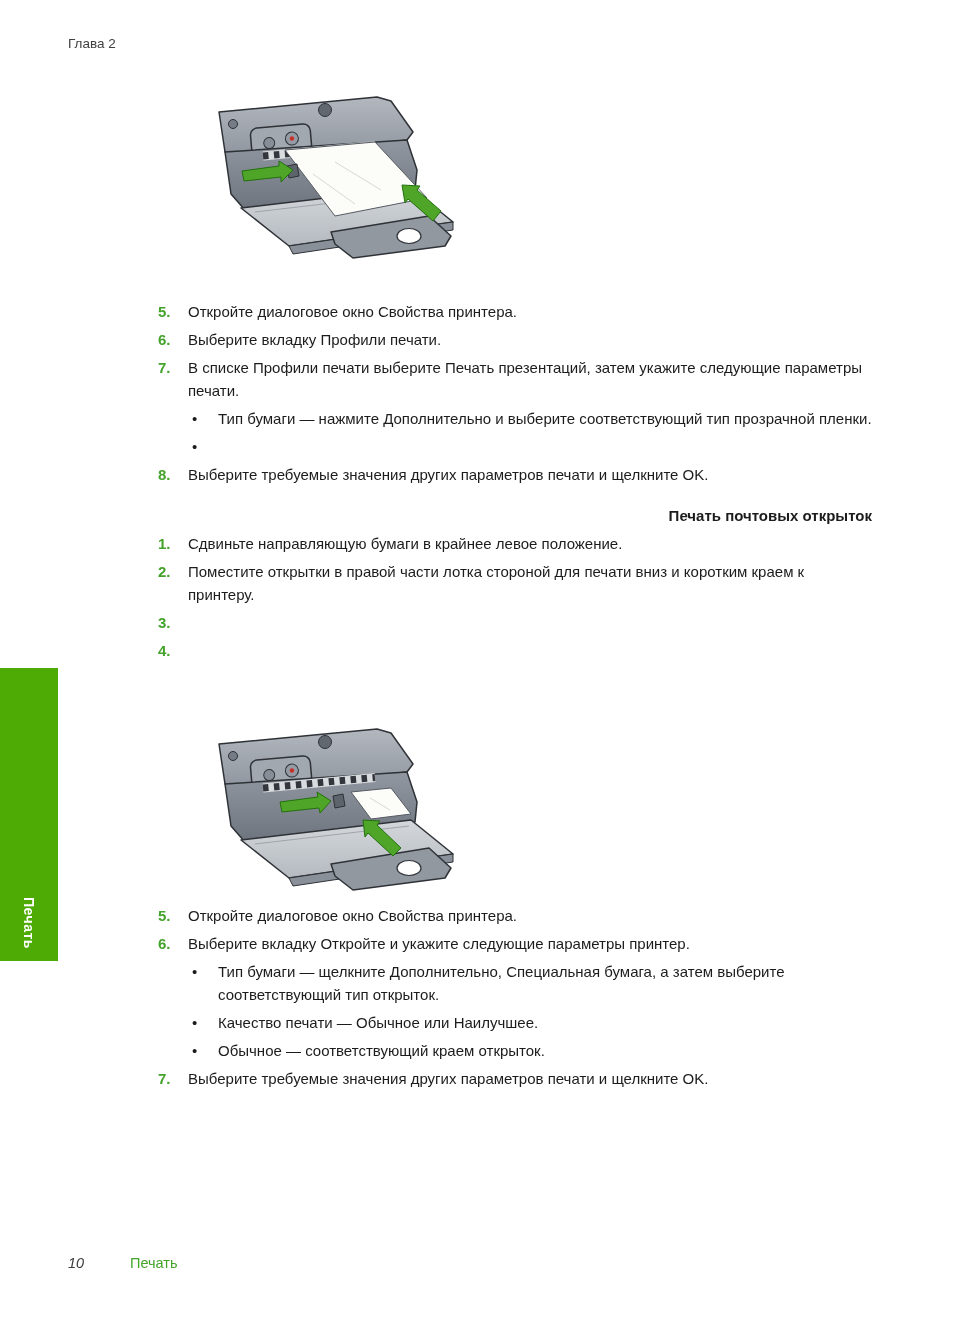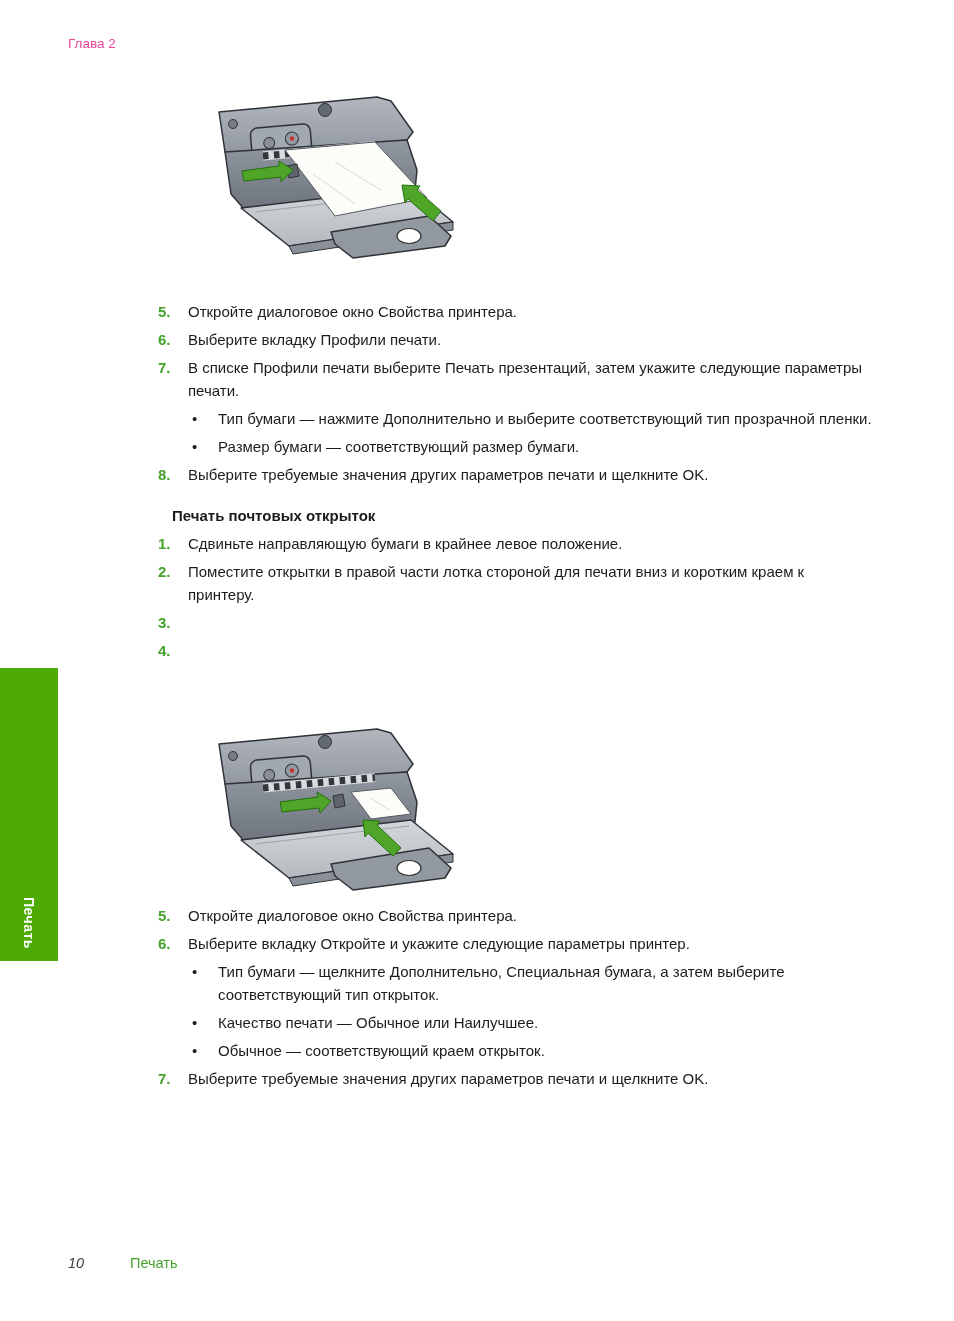--- a/index.html
+++ b/index.html
@@ -6,21 +6,21 @@
   .page{
     position:relative;
     width:954px;height:1321px;
     background:#ffffff;
     font-family:"Liberation Sans",sans-serif;
     color:#1c1c1c;
     overflow:hidden;
   }
   .chapter{
     position:absolute;left:68px;top:36px;
-    font-size:13.5px;color:#ec4899;
+    font-size:13.5px;color:#404040;
   }
   
   .side-tab{
     position:absolute;left:0;top:668px;
     width:58px;height:293px;
     background:#4EAB05;
   }
   .side-tab-text{
     position:absolute;bottom:12px;left:50%;
     transform:translateX(-50%);
@@ -36,21 +36,21 @@
   .content{
     position:absolute;left:158px;top:300px;width:714px;
   }
   .row{display:flex;margin-bottom:5px;font-size:15px;line-height:23px;}
   .row .marker{flex:0 0 30px;font-weight:700;color:#44A32B;}
   .row.bullet{padding-left:34px;}
   .row.bullet .marker{flex:0 0 26px;color:#1c1c1c;font-weight:400;}
   .row .text b{font-weight:400;}
   .subheading{
     font-size:15px;font-weight:700;line-height:23px;
-    margin:18px 0 5px 14px;color:#1c1c1c;
+    margin:18px 0 5px 0;color:#1c1c1c;text-align:right;
   }
   .figspace{height:237px;}
   
   .footer-num{
     position:absolute;left:68px;top:1255px;
     font-size:14.5px;color:#3d3d3d;font-style:italic;
   }
   .footer-label{
     position:absolute;left:130px;top:1255px;
     font-size:14.5px;color:#44A32B;
@@ -161,21 +161,20 @@
         <div class="row num">
           <span class="marker">7.</span>
           <span class="text"><span>В списке </span><b>Профили печати</b><span> выберите </span><b>Печать презентаций</b><span>, затем укажите следующие параметры печати.</span></span>
         </div>
         <div class="row bullet">
           <span class="marker">•</span>
           <span class="text"><b>Тип бумаги</b><span> — нажмите </span><b>Дополнительно</b><span> и выберите соответствующий тип прозрачной пленки.</span></span>
         </div>
         <div class="row bullet">
           <span class="marker">•</span>
-          <span class="text"><b>Размер бумаги</b><span> — соответствующий размер бумаги.</span></span>
         </div>
         <div class="row num">
           <span class="marker">8.</span>
           <span class="text"><span>Выберите требуемые значения других параметров печати и щелкните </span><b>OK</b><span>.</span></span>
         </div>
       </div>
     <h3 class="subheading">Печать почтовых открыток</h3>
     <div>
         <div class="row num">
           <span class="marker">1.</span>

